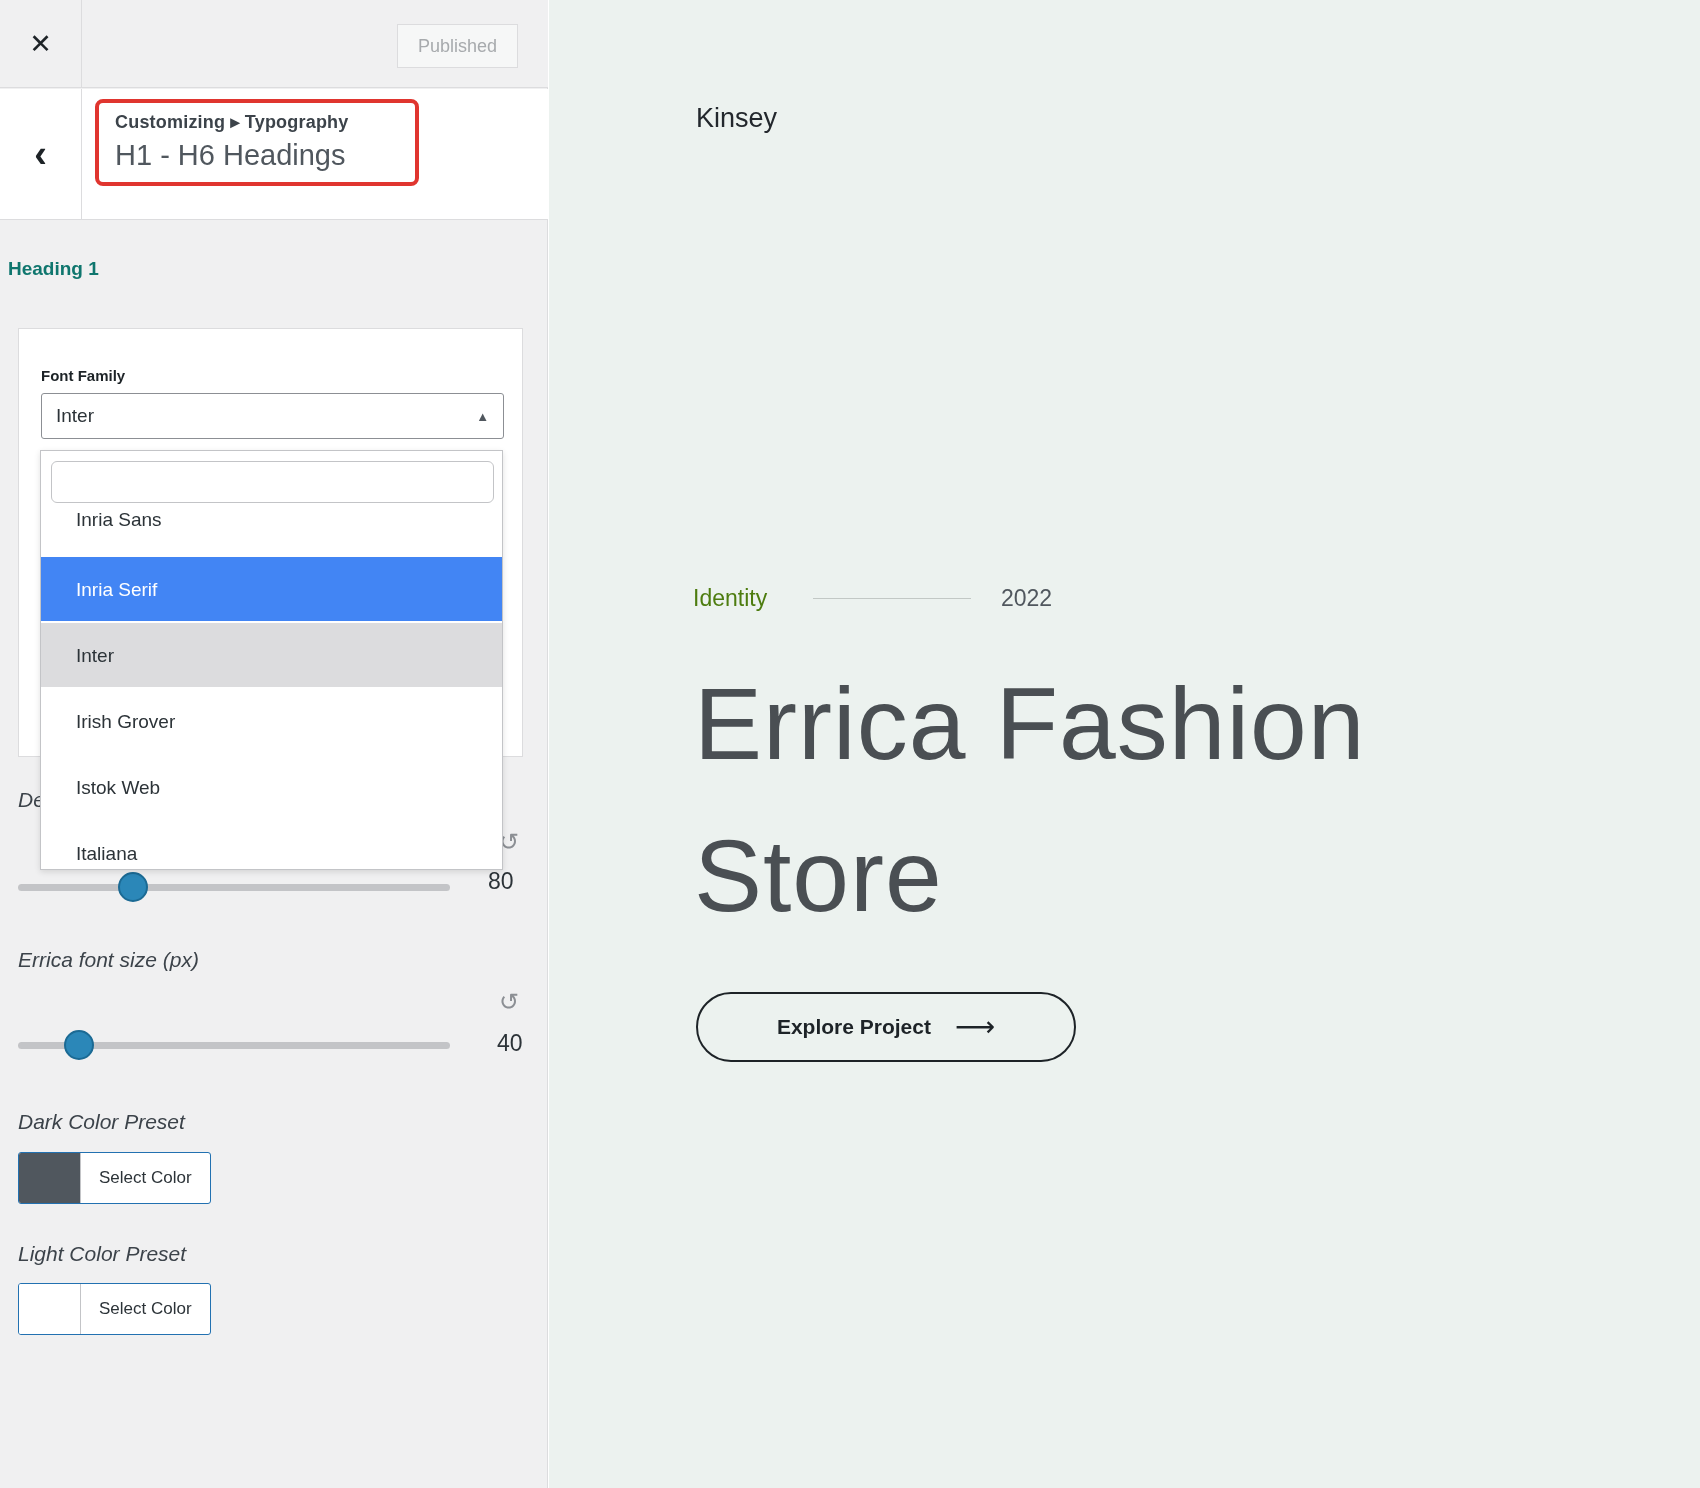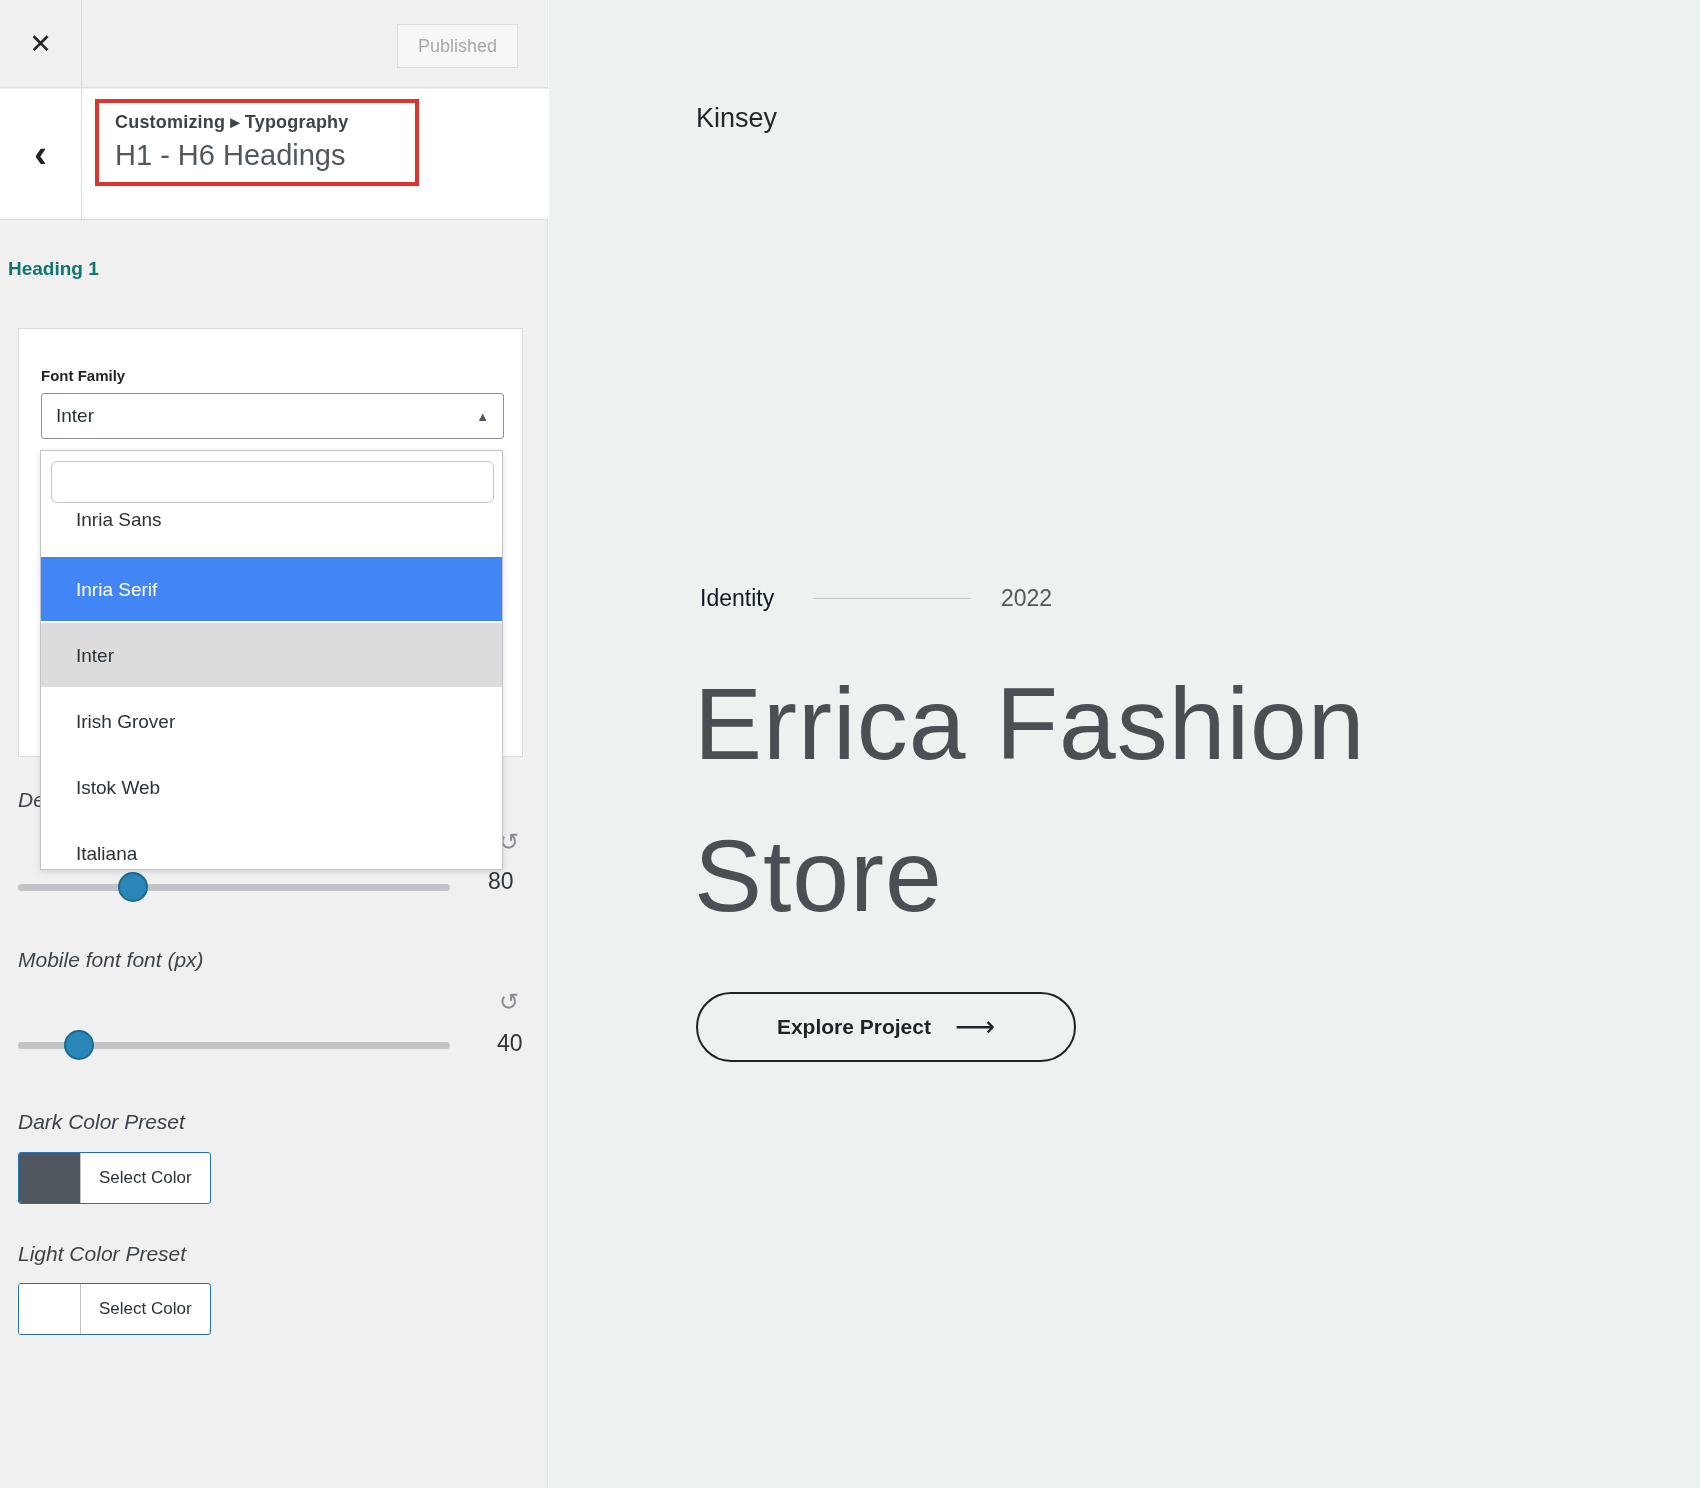--- a/index.html
+++ b/index.html
@@ -20,21 +20,21 @@
                    background:#f6f7f7; border:1px solid #dcdcde; border-radius:0;
                    color:#a7aaad; font-size:18px; display:flex; align-items:center; }
 
   #navrow { position:absolute; left:0; top:89px; width:548px; height:131px;
             background:#ffffff; border-bottom:1px solid #dcdcde; }
   #back-btn { position:absolute; left:0; top:0; width:82px; height:131px;
               display:flex; align-items:center; justify-content:center;
               border-right:1px solid #dcdcde; font-size:38px; font-weight:bold;
               color:#1d2327; cursor:pointer; }
   #crumb-box { position:absolute; left:95px; top:10px; width:324px; padding:8px 16px 10px 16px;
-               border:4px solid #e0352f; border-radius:0; }
+               border:4px solid #e0352f; border-radius:8px; }
   #crumb { font-size:18px; font-weight:bold; color:#3c434a; letter-spacing:.2px; }
   #panel-title { font-size:29px; color:#50575e; margin-top:6px; font-weight:400; }
 
   #section-title { position:absolute; left:8px; top:258px; font-size:19px;
                    font-weight:bold; color:#0f766e; }
 
   
   #ff-panel { position:absolute; left:18px; top:328px; width:505px; height:429px;
               background:#fff; border:1px solid #dcdcde; }
   #ff-label { position:absolute; left:22px; top:38px; font-size:15px; font-weight:bold; color:#1d2327; }
@@ -68,21 +68,21 @@
 
   
   .color-btn { position:absolute; left:18px; height:52px; display:flex; align-items:stretch;
                border:1px solid #2271b1; border-radius:3px; background:#fff; overflow:hidden; cursor:pointer; }
   .color-swatch { width:62px; border-right:1px solid #c3c4c7; }
   .color-btn .txt { display:flex; align-items:center; padding:16px 18px; font-size:17px; color:#2c3338; }
 
   
   #preview { position:absolute; left:549px; top:0; width:1151px; height:1488px; background:#ecf2ef; }
   #site-title { position:absolute; left:147px; top:103px; font-size:27px; font-weight:normal; color:#23282d; }
-  #meta-left { position:absolute; left:151px; top:585px; font-size:23px; color:#0f172a; }
+  #meta-left { position:absolute; left:144px; top:585px; font-size:23px; color:#4d7c0f; }
   #meta-line { position:absolute; left:264px; top:598px; width:158px; height:1px; background:#c2c8c5; }
   #meta-right { position:absolute; left:452px; top:585px; font-size:23px; color:#50575e; }
   #big-heading { position:absolute; left:145px; top:648px; width:920px;
                  font-size:102px; font-weight:100; color:#4a4f53; line-height:152px;
                  letter-spacing:1px; }
   #cta-btn { position:absolute; left:147px; top:992px; width:380px; height:70px;
              border:2px solid #1d2327; border-radius:46px; background:transparent;
              display:flex; align-items:center; justify-content:center; gap:24px; cursor:pointer; }
   #cta-btn .lbl { font-size:21px; font-weight:bold; color:#1d2327; }
   #cta-btn .arr { font-size:28px; color:#1d2327; margin-top:-2px; }
@@ -130,21 +130,21 @@
           <div class="ff-option"><span>Italiana</span></div>
         </div>
     </div>
 
     <div class="ctl-label" style="left:18px; top:788px;">Desktop font size (px)</div>
     <div class="reset-icon" style="left:499px; top:828px;">↺</div>
     <div class="slider-track" style="top:884px;"></div>
     <div class="slider-handle" style="left:118px; top:872px;"></div>
     <div class="slider-value" style="left:488px; top:868px;">80</div>
 
-    <div class="ctl-label" style="left:18px; top:948px;">Mobile font font (px)</div>
+    <div class="ctl-label" style="left:18px; top:948px;">Errica font size (px)</div>
     <div class="reset-icon" style="left:499px; top:988px;">↺</div>
     <div class="slider-track" style="top:1042px;"></div>
     <div class="slider-handle" style="left:64px; top:1030px;"></div>
     <div class="slider-value" style="left:497px; top:1030px;">40</div>
 
     <div class="ctl-label" style="left:18px; top:1110px;">Dark Color Preset</div>
     <div class="color-btn" style="top:1152px;">
       <div class="color-swatch" style="background: rgb(80, 87, 94);"></div>
       <div class="txt">Select Color</div>
     </div>

